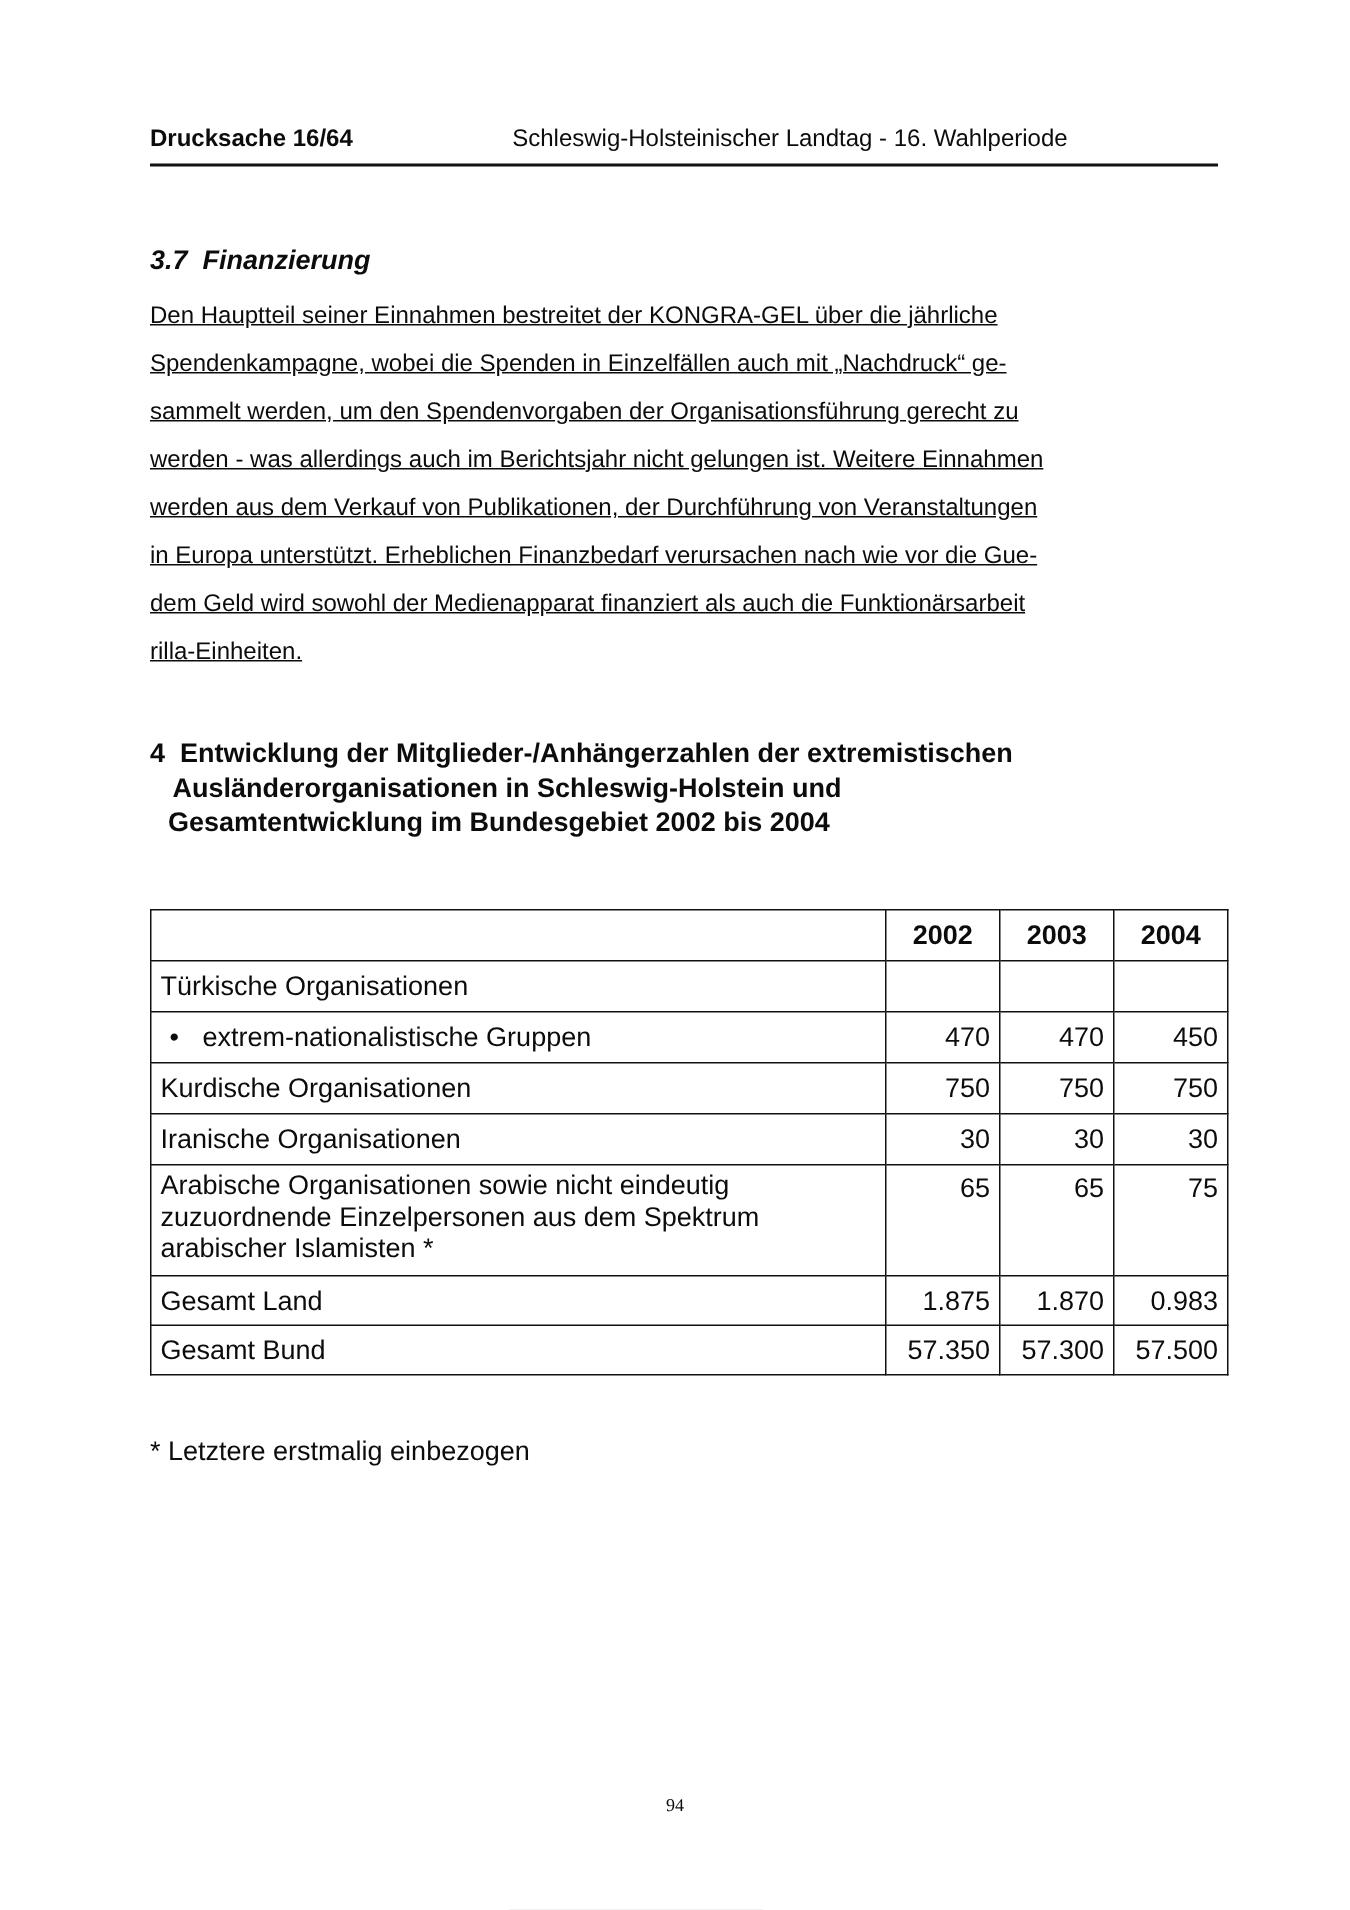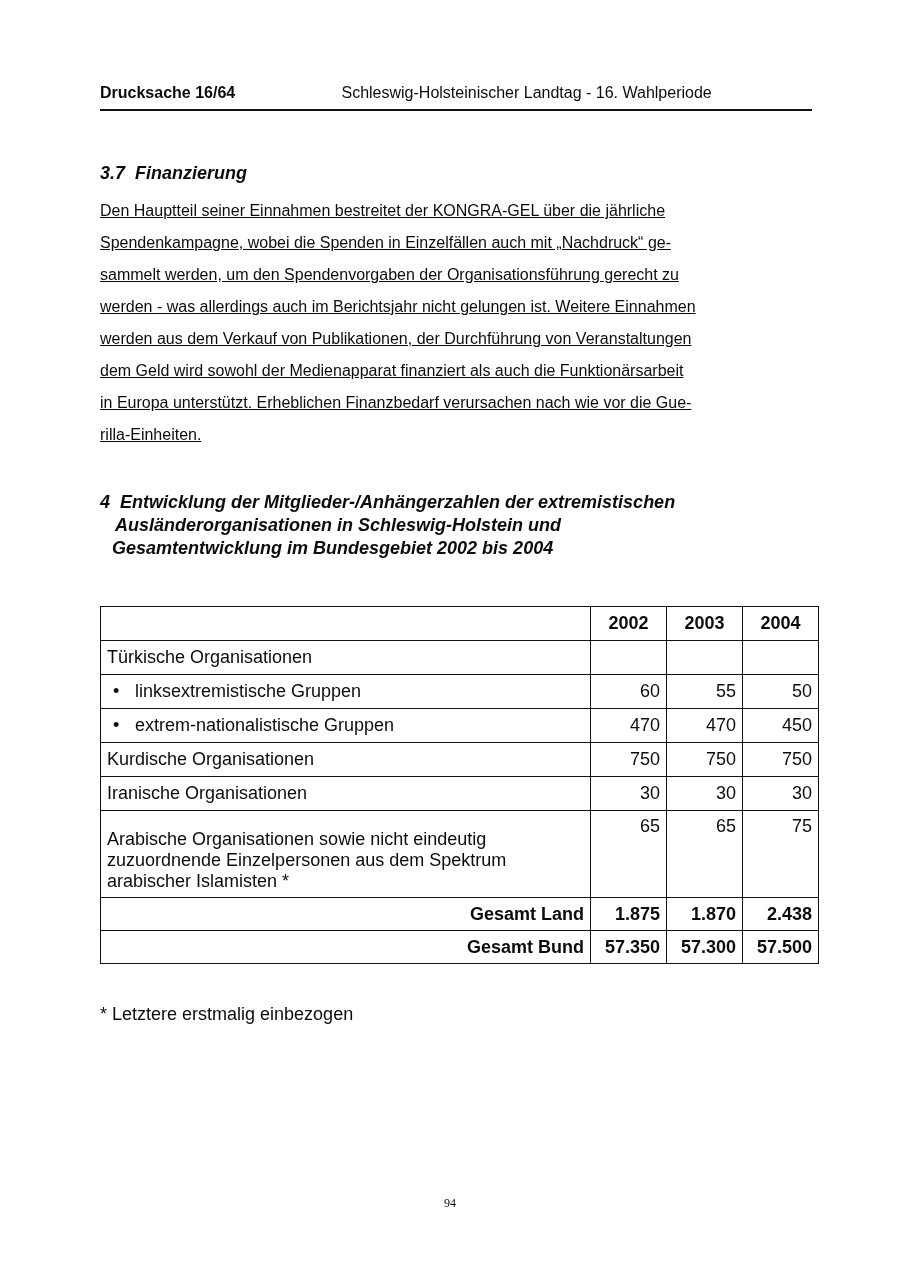--- a/index.html
+++ b/index.html
@@ -17,41 +17,41 @@
   .header-rule { height:2px; background:#111; margin-top:7px; width:712px; }
 
   .sec37-heading {
     margin-top:50px; font-size:18px; font-weight:bold; font-style:italic;
     line-height:24px; white-space:pre-wrap;
   }
   .body-par { margin-top:10px; font-size:16px;text-decoration:underline; }
   .body-par .line { line-height:32px; white-space:nowrap; }
 
   .sec4-heading {
-    margin-top:40px; font-size:18px; font-weight:bold; font-style:italic;
+    margin-top:40px; font-size:18px; font-weight:bold; 
     line-height:23px;
   }
   .sec4-heading .hline { white-space:pre-wrap; }
   .sec4-heading .hline.indent-a { padding-left:15px; }
   .sec4-heading .hline.indent-b { padding-left:12px; }
 
   table.data-table {
     margin-top:46px; border-collapse:collapse; table-layout:fixed;
     width:718px; font-size:18px;
   }
   .data-table td {
     border:1.5px solid #111; padding:0 6px; height:33px;
     overflow:hidden; vertical-align:middle;
   }
   .data-table td.num { text-align:right; }
   .data-table tr.head td { font-weight:bold; text-align:center; }
   .data-table td.bullet-cell { padding-left:12px; }
   .data-table .bullet { display:inline-block; width:22px; }
-  .data-table tr.total td { font-weight:bold; height:32px;text-align:right; }
-  .data-table tr.multiline td { vertical-align:top; padding-top:18px; padding-bottom:3px; height:65px; }
+  .data-table tr.total td { font-weight:normal; height:32px; }
+  .data-table tr.multiline td { vertical-align:top; padding-top:3px; padding-bottom:3px; height:65px; }
   .data-table tr.multiline .lbl-line { line-height:21px; white-space:nowrap; }
   .data-table tr.multiline td.num { padding-top:5px; }
 
   .footnote { margin-top:40px; font-size:18px; }
 
   .page-number {
     position:absolute; top:1196px; left:0; width:100%;
     text-align:center; font-size:12px;font-family:Liberation Serif, serif;
   }
 </style>
@@ -68,22 +68,22 @@
     <div class="header-rule"></div>
 
     <div class="sec37-heading">3.7  Finanzierung</div>
 
     <div class="body-par">
       <div class="line">Den Hauptteil seiner Einnahmen bestreitet der KONGRA-GEL über die jährliche</div>
       <div class="line">Spendenkampagne, wobei die Spenden in Einzelfällen auch mit „Nachdruck“ ge-</div>
       <div class="line">sammelt werden, um den Spendenvorgaben der Organisationsführung gerecht zu</div>
       <div class="line">werden - was allerdings auch im Berichtsjahr nicht gelungen ist. Weitere Einnahmen</div>
       <div class="line">werden aus dem Verkauf von Publikationen, der Durchführung von Veranstaltungen</div>
+      <div class="line">in Europa unterstützt. Erheblichen Finanzbedarf verursachen nach wie vor die Gue-</div>
       <div class="line">dem Geld wird sowohl der Medienapparat finanziert als auch die Funktionärsarbeit</div>
-      <div class="line">in Europa unterstützt. Erheblichen Finanzbedarf verursachen nach wie vor die Gue-</div>
       <div class="line">rilla-Einheiten.</div>
     </div>
 
     <div class="sec4-heading">
       <div class="hline">4  Entwicklung der Mitglieder-/Anhängerzahlen der extremistischen</div>
       <div class="hline indent-a">Ausländerorganisationen in Schleswig-Holstein und</div>
       <div class="hline indent-b">Gesamtentwicklung im Bundesgebiet 2002 bis 2004</div>
     </div>
 
     <table class="data-table">
@@ -98,28 +98,20 @@
           <td></td>
           <td>2002</td>
           <td>2003</td>
           <td>2004</td>
         </tr>
         <tr>
           <td>Türkische Organisationen</td>
           <td class="num"></td>
           <td class="num"></td>
           <td class="num"></td>
-        </tr>
-        <tr>
-          <td class="bullet-cell">
-            <span class="bullet">•</span><span>linksextremistische Gruppen</span>
-          </td>
-          <td class="num">60</td>
-          <td class="num">55</td>
-          <td class="num">50</td>
         </tr>
         <tr>
           <td class="bullet-cell">
             <span class="bullet">•</span><span>extrem-nationalistische Gruppen</span>
           </td>
           <td class="num">470</td>
           <td class="num">470</td>
           <td class="num">450</td>
         </tr>
         <tr>
@@ -141,21 +133,21 @@
             <div class="lbl-line">arabischer Islamisten *</div>
           </td>
           <td class="num">65</td>
           <td class="num">65</td>
           <td class="num">75</td>
         </tr>
         <tr class="total">
           <td>Gesamt Land</td>
           <td class="num">1.875</td>
           <td class="num">1.870</td>
-          <td class="num">2.438</td>
+          <td class="num">0.983</td>
         </tr>
         <tr class="total">
           <td>Gesamt Bund</td>
           <td class="num">57.350</td>
           <td class="num">57.300</td>
           <td class="num">57.500</td>
         </tr>
       </tbody>
     </table>
 

